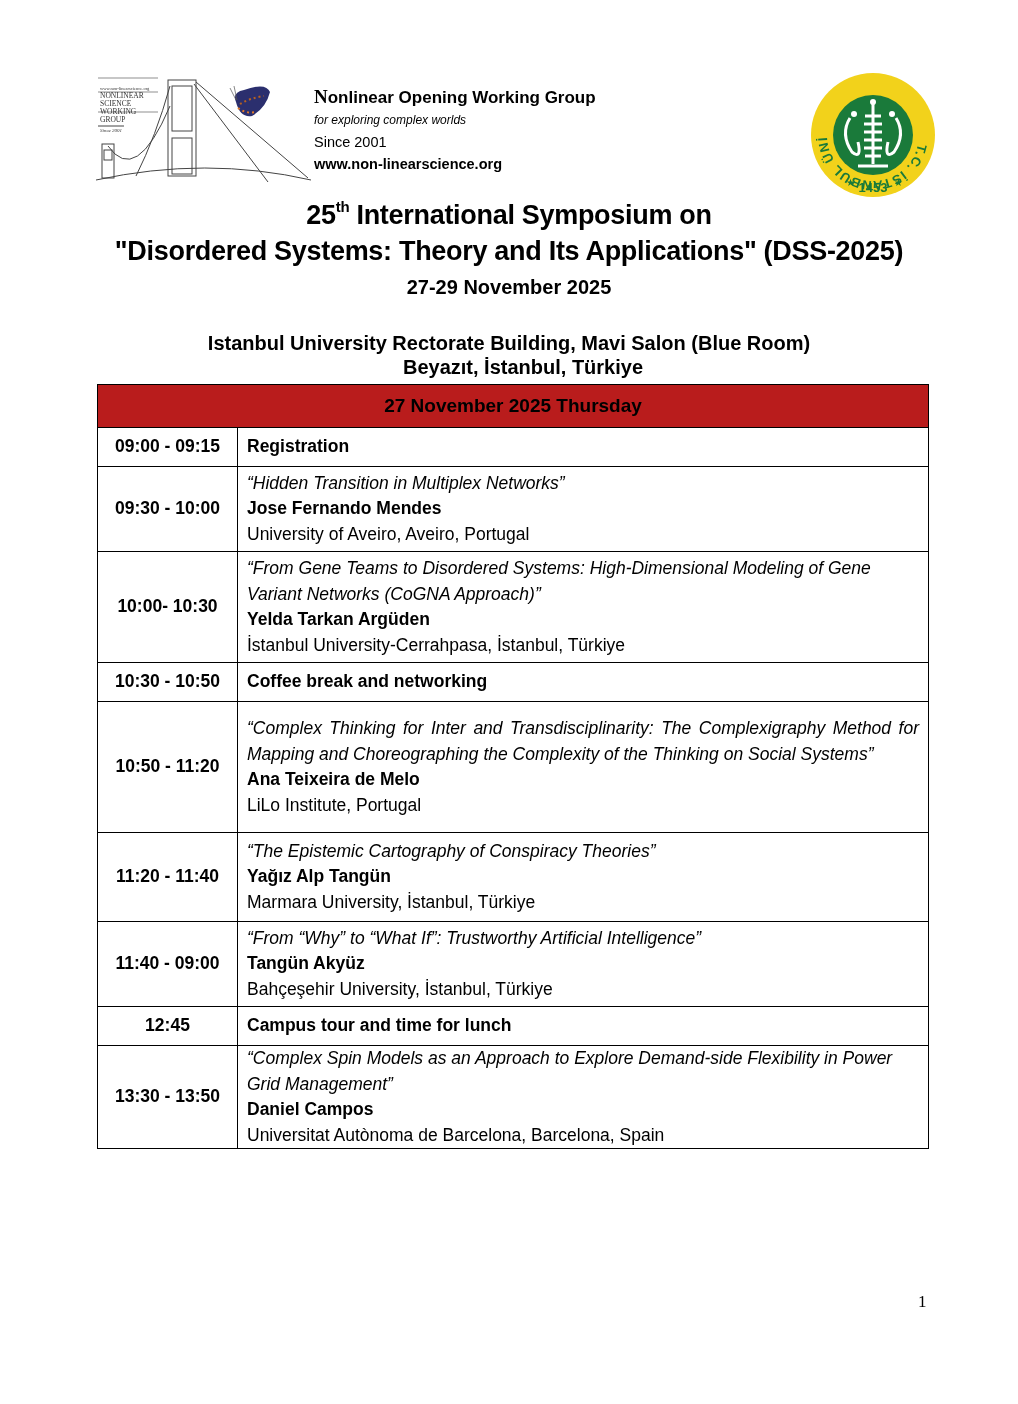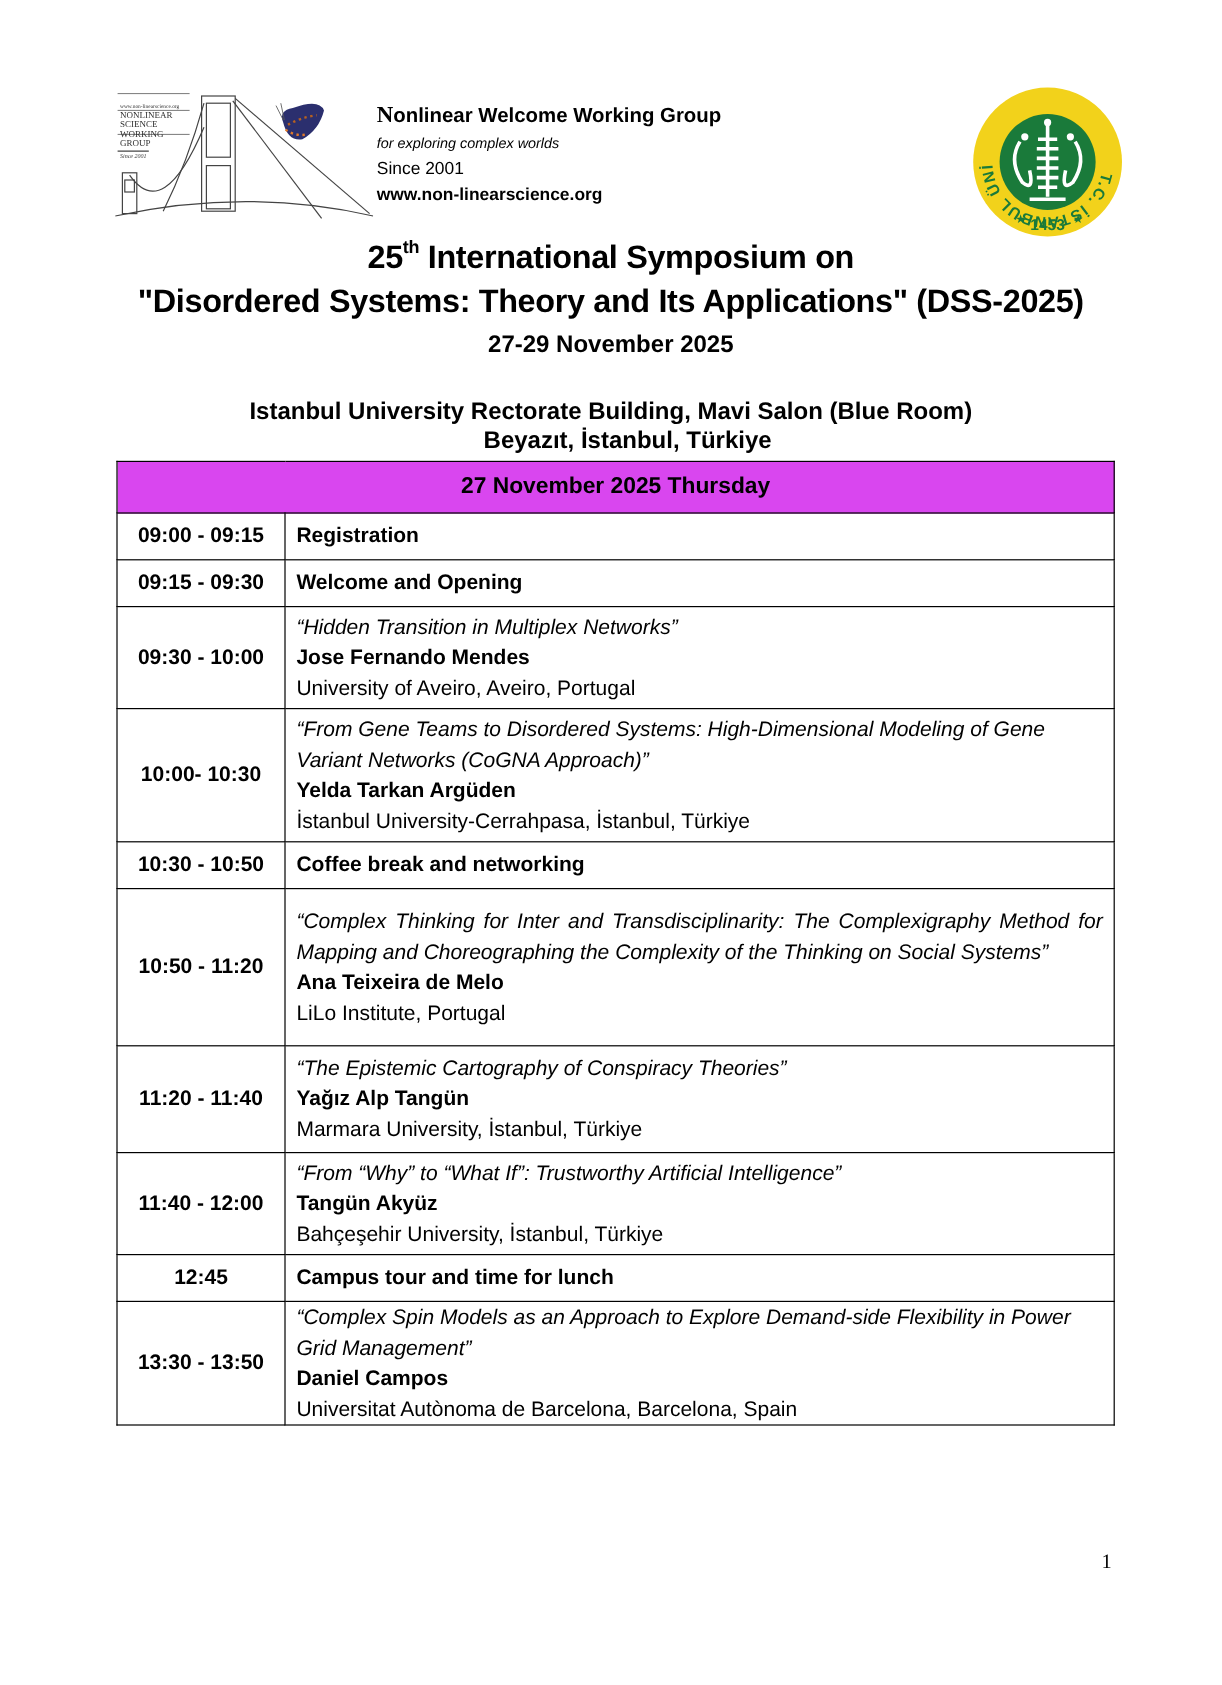--- a/index.html
+++ b/index.html
@@ -20,21 +20,21 @@
   .t1 { top: 198px; font-size: 27px; font-weight: bold; letter-spacing: -0.3px; }
   .t1 sup { font-size: 15px; vertical-align: 12px; }
   .t2 { top: 236px; font-size: 27px; font-weight: bold; letter-spacing: -0.3px; }
   .t3 { top: 276px; font-size: 20px; font-weight: bold; }
   .t4 { top: 332px; font-size: 20px; font-weight: bold; }
   .t5 { top: 356px; font-size: 20px; font-weight: bold; padding-left: 14px; }
 
   table.prog { position: absolute; left: 97px; top: 384px; width: 832px;
                border-collapse: collapse; font-size: 17.5px; }
   table.prog td { border: 1px solid #000; padding: 0 9px; vertical-align: middle; line-height: 25.5px; }
-  td.dayhead { background: #d946ef; text-align: center; font-weight: bold; font-size: 19px; height: 42px; }
+  td.dayhead { background: #b91c1c; text-align: center; font-weight: bold; font-size: 19px; height: 42px; }
   td.time { width: 121px; text-align: center; font-weight: bold; padding: 0 4px; white-space: nowrap; }
   td.desc { text-align: left; }
   .simple td { height: 38px; }
   .bold { font-weight: bold; }
   .ital { font-style: italic; }
   .just { text-align: justify; }
 
   .page-num { position: absolute; left: 918px; top: 1292px; font-family: "Liberation Serif", serif; font-size: 17px; }
 </style>
 </head>
@@ -74,21 +74,21 @@
     <g transform="translate(134,10)">
       <path d="M6 16 Q2 6 14 4 Q36 -4 40 6 Q36 22 22 30 Q10 32 6 16Z" fill="#2b2f6e"></path>
       <path d="M10 18 Q20 12 34 10" stroke="#b8611f" stroke-width="2" fill="none" stroke-dasharray="2 3"></path>
       <path d="M8 22 Q16 28 26 26" stroke="#e0792a" stroke-width="2" fill="none" stroke-dasharray="2 3"></path>
       <path d="M6 14 L0 2 M7 14 L4 0" stroke="#555" stroke-width="0.7"></path>
     </g>
   </svg>
 </div>
 
 <div class="org-block">
-  <div class="org-name"><span class="cap">N</span><span>onlinear Welcome Working Group</span></div>
+  <div class="org-name"><span class="cap">N</span><span>onlinear Opening Working Group</span></div>
   <div class="org-tag">for exploring complex worlds</div>
   <div class="org-since">Since 2001</div>
   <div class="org-url">www.non-linearscience.org</div>
 </div>
 
 <div class="logo-right">
   <svg width="126" height="126" viewBox="0 0 126 126">
     <defs>
       <path id="ringpath" d="M63 63 m-46 0 a46 46 0 1 1 92 0 a46 46 0 1 1 -92 0"></path>
     </defs>
@@ -122,24 +122,20 @@
 <table class="prog">
   <tbody>
       <tr>
     <td colspan="2" class="dayhead">27 November 2025 Thursday</td>
   </tr>
 
   <tr class="simple">
     <td class="time">09:00 - 09:15</td>
     <td class="desc bold">Registration</td>
   </tr>
-  <tr class="simple">
-    <td class="time">09:15 - 09:30</td>
-    <td class="desc bold">Welcome and Opening</td>
-  </tr>
   <tr>
     <td class="time">09:30 - 10:00</td>
     <td class="desc" style="height:84px;">
       <div class="ital">“Hidden Transition in Multiplex Networks”</div>
       <div class="bold">Jose Fernando Mendes</div>
       <div>University of Aveiro, Aveiro, Portugal</div>
     </td>
   </tr>
   <tr>
     <td class="time">10:00- 10:30</td>
@@ -163,21 +159,21 @@
   </tr>
   <tr>
     <td class="time">11:20 - 11:40</td>
     <td class="desc" style="height:88px;">
       <div class="ital">“The Epistemic Cartography of Conspiracy Theories”</div>
       <div class="bold">Yağız Alp Tangün</div>
       <div>Marmara University, İstanbul, Türkiye</div>
     </td>
   </tr>
   <tr>
-    <td class="time">11:40 - 12:00</td>
+    <td class="time">11:40 - 09:00</td>
     <td class="desc" style="height:84px;">
       <div class="ital">“From “Why” to “What If”: Trustworthy Artificial Intelligence”</div>
       <div class="bold">Tangün Akyüz</div>
       <div>Bahçeşehir University, İstanbul, Türkiye</div>
     </td>
   </tr>
   <tr class="simple">
     <td class="time" style="height:34px;">12:45</td>
     <td class="desc bold">Campus tour and time for lunch</td>
   </tr>

